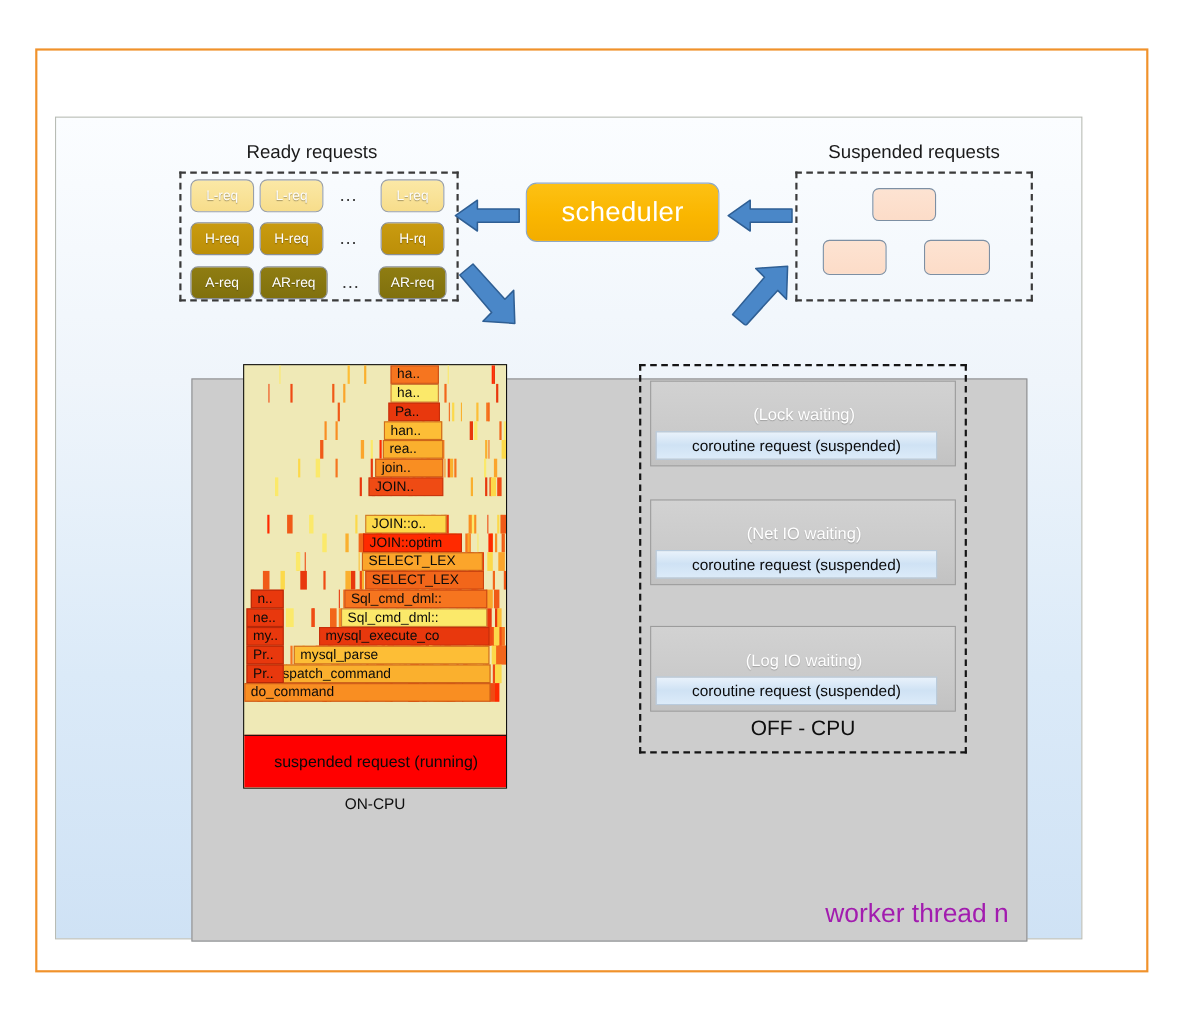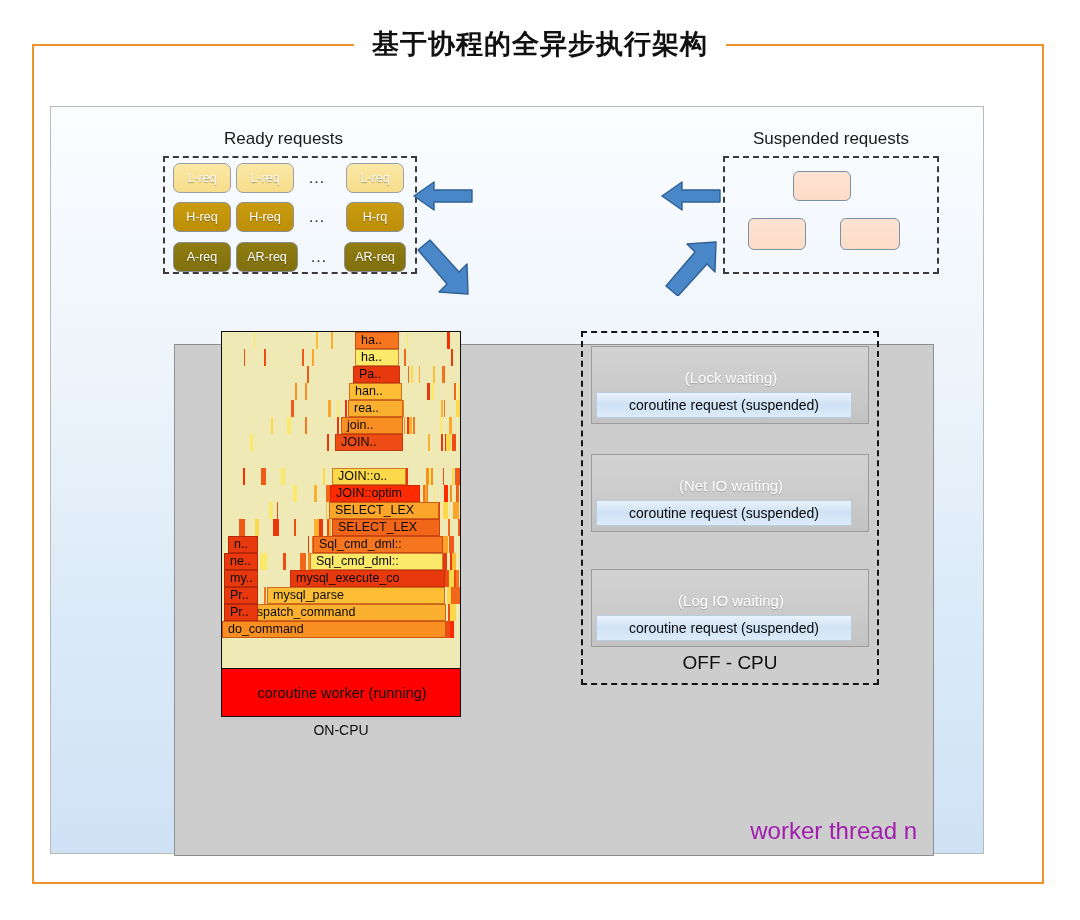--- a/index.html
+++ b/index.html
@@ -149,23 +149,20 @@
     font-size:19px;color:#0e0e0e;
   }
 </style>
 </head>
 <body>
 
 <div class="page">
 
   <div class="frame"></div>
 
-  <div class="title-wrap">
-    <div class="title">基于协程的全异步执行架构</div>
-  </div>
 
   <div class="panel"></div>
 
   <div class="cap" style="left:224px;top:129px;">Ready requests</div>
   <div class="cap" style="left:753px;top:129px;">Suspended requests</div>
 
   <div class="ready-box"></div>
 
   <div class="req l" style="left:173px;top:163px;width:58px;">L-req</div>
   <div class="req l" style="left:236px;top:163px;width:58px;">L-req</div>
@@ -175,20 +172,21 @@
   <div class="req h" style="left:173px;top:202px;width:58px;">H-req</div>
   <div class="req h" style="left:236px;top:202px;width:58px;">H-req</div>
   <div class="dots" style="left:308px;top:207px;">…</div>
   <div class="req h" style="left:346px;top:202px;width:58px;">H-rq</div>
 
   <div class="req a" style="left:173px;top:242px;width:58px;">A-req</div>
   <div class="req a" style="left:236px;top:242px;width:62px;">AR-req</div>
   <div class="dots" style="left:310px;top:247px;">…</div>
   <div class="req a" style="left:344px;top:242px;width:62px;">AR-req</div>
 
+  <div class="scheduler">scheduler</div>
 
   <div class="susp-box"></div>
   <div class="susp" style="left:793px;top:171px;width:58px;height:30px;"></div>
   <div class="susp" style="left:748px;top:218px;width:58px;height:32px;"></div>
   <div class="susp" style="left:840px;top:218px;width:60px;height:32px;"></div>
 
   <svg class="arrow" style="left:412px;top:176px;" width="62" height="40">
     <polygon points="2,20 22,6 22,14 60,14 60,26 22,26 22,34" fill="#4A87C8" stroke="#2F5F94" stroke-width="1.4" stroke-linejoin="round"></polygon>
   </svg>
 
@@ -596,21 +594,21 @@
           <div class="cell" style="left: 153px; width: 4px; background: rgb(240, 90, 24);"></div>
           <div class="cell" style="left: 101.3px; width: 8.3px; background: rgb(251, 233, 106);"></div>
           <div class="cell" style="left: 149.2px; width: 7px; background: rgb(255, 42, 0);"></div>
           <div class="cell" style="left: 152.6px; width: 6.1px; background: rgb(255, 42, 0);"></div>
           <div class="cell" style="left: 73.3px; width: 1.3px; background: rgb(232, 56, 13);"></div>
           <div class="cell" style="left: 183.7px; width: 8.8px; background: rgb(242, 102, 26);"></div>
           <div class="cell" style="left: 0px; width: 224px; background: rgb(249, 142, 34); border: 1px solid rgba(170, 40, 10, 0.55);"></div>
           <div class="lbl" style="left: 2px; width: 222px;">do_command</div>
         </div>
       </div>
-    <div class="running">coroutine worker  (running)</div>
+    <div class="running">suspended request  (running)</div>
   </div>
   <div class="oncpu">ON-CPU</div>
 
   <div class="offcpu-box"></div>
 
   <div class="wait-card" style="top:346px;">
     <div class="wait-title">(Lock waiting)</div>
     <div class="wait-bar">coroutine request  (suspended)</div>
   </div>
 

